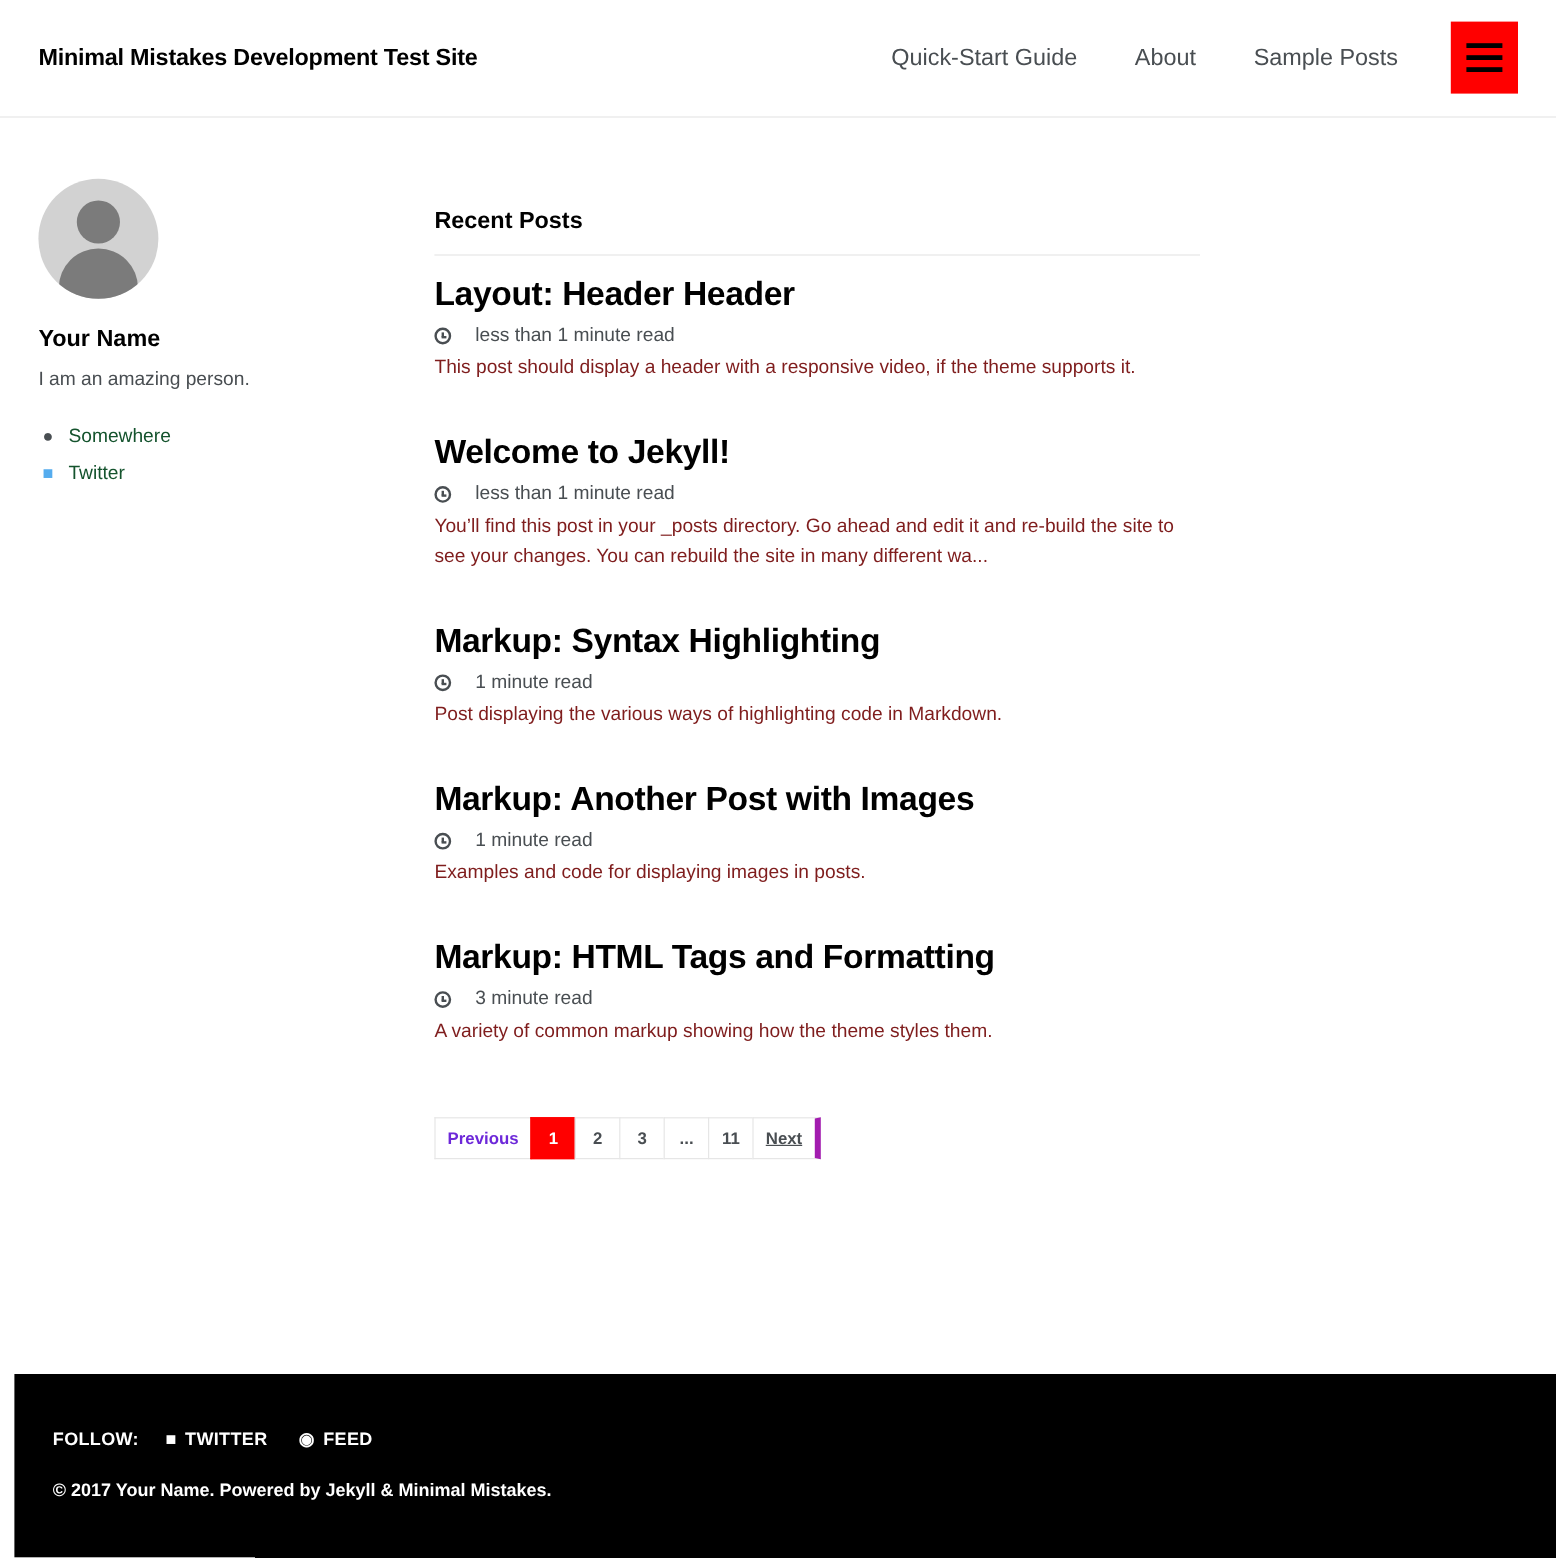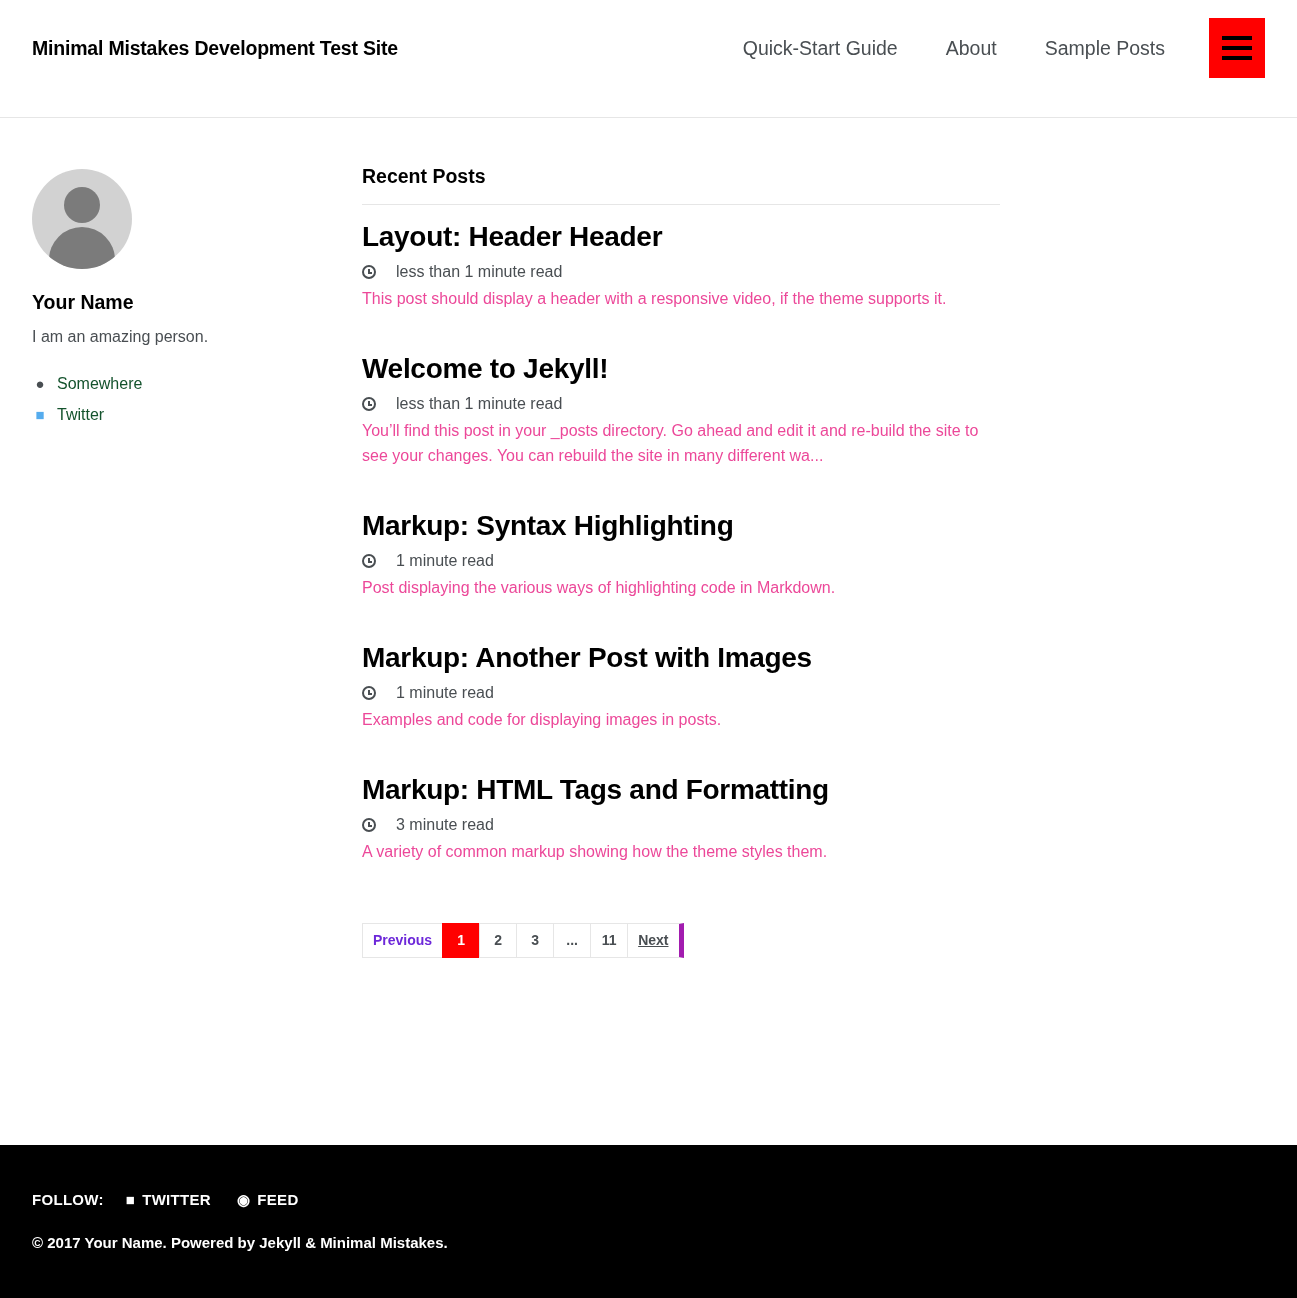--- a/index.html
+++ b/index.html
@@ -12,21 +12,21 @@
   }
   body {
     width: 1297px;
     min-height: 1298px;
     position: relative;
     overflow-x: hidden;
   }
 
   
   .masthead {
-    height: 118px;
+    height: 98px;
     border-bottom: 1px solid #e6e6e6;
     position: relative;
     background: #fff;
   }
   .masthead-inner {
     height: 96px;
     display: flex;
     align-items: center;
     justify-content: space-between;
     padding: 0 32px 0 32px;
@@ -155,20 +155,21 @@
     line-height: 1;
   }
   .icon-pin { color: #494e52; font-size: 15px; }
   .icon-twitter { color: #55acee; font-size: 15px; }
 
   
   .main {
     flex: 1 1 auto;
     padding-left: 62px;
     max-width: 700px;
+    margin-top: 28px;
   }
   .archive-title {
     font-size: 19.5px;
     font-weight: bold;
     color: #000;
     margin: 0 0 14px 0;
     padding-bottom: 16px;
     border-bottom: 1px solid #e6e6e6;
   }
   .post-item { margin-bottom: 41px; }
@@ -208,21 +209,21 @@
   .clock::after {
     content: "";
     position: absolute;
     left: 4px; top: 5px;
     width: 4px; height: 2px;
     background: #494e52;
   }
   .post-excerpt {
     font-size: 16px;
     line-height: 1.55;
-    color: #ec4899;
+    color: #7f1d1d;
     margin: 0;
     max-width: 630px;
   }
 
   
   .pagination {
     display: flex;
     margin-top: 58px;
     margin-bottom: 40px;
   }
@@ -245,21 +246,21 @@
   .pagination .current {
     background: #ff0000;
     color: #fff;
     border-color: #ff0000;
   }
   .pagination .last { border-right: 5px solid #a21caf; text-decoration: underline; }
 
   
   .footer {
     position: absolute;
-    left: 0; right: 0; bottom: 0;
+    left: 12px; right: 0; bottom: 0;
     background: #000;
     color: #fff;
     padding: 46px 32px 30px 32px;
     min-height: 153px;
   }
   .footer-follow {
     display: flex;
     align-items: center;
     gap: 10px;
     margin-bottom: 26px;

